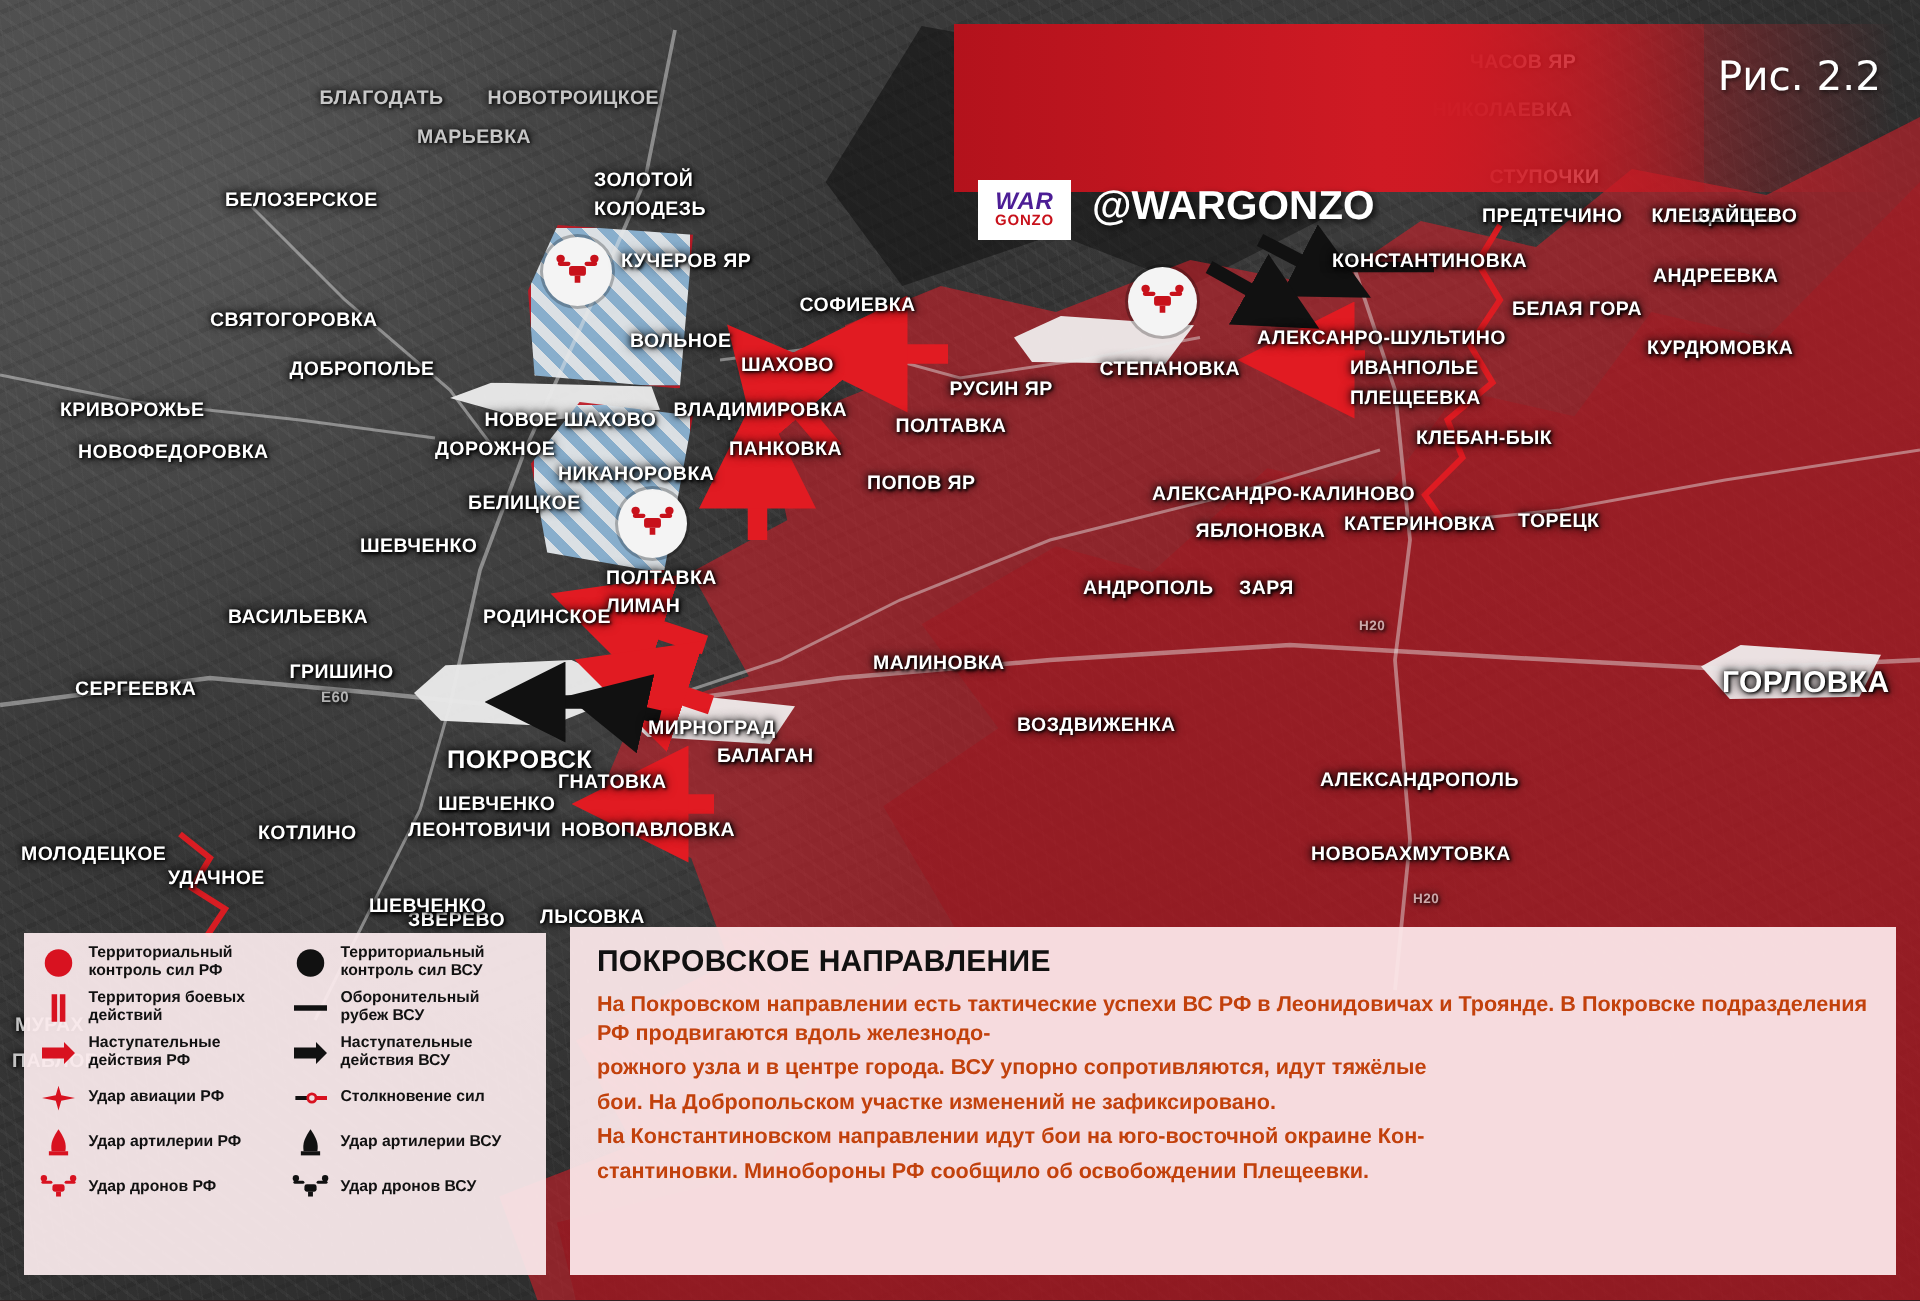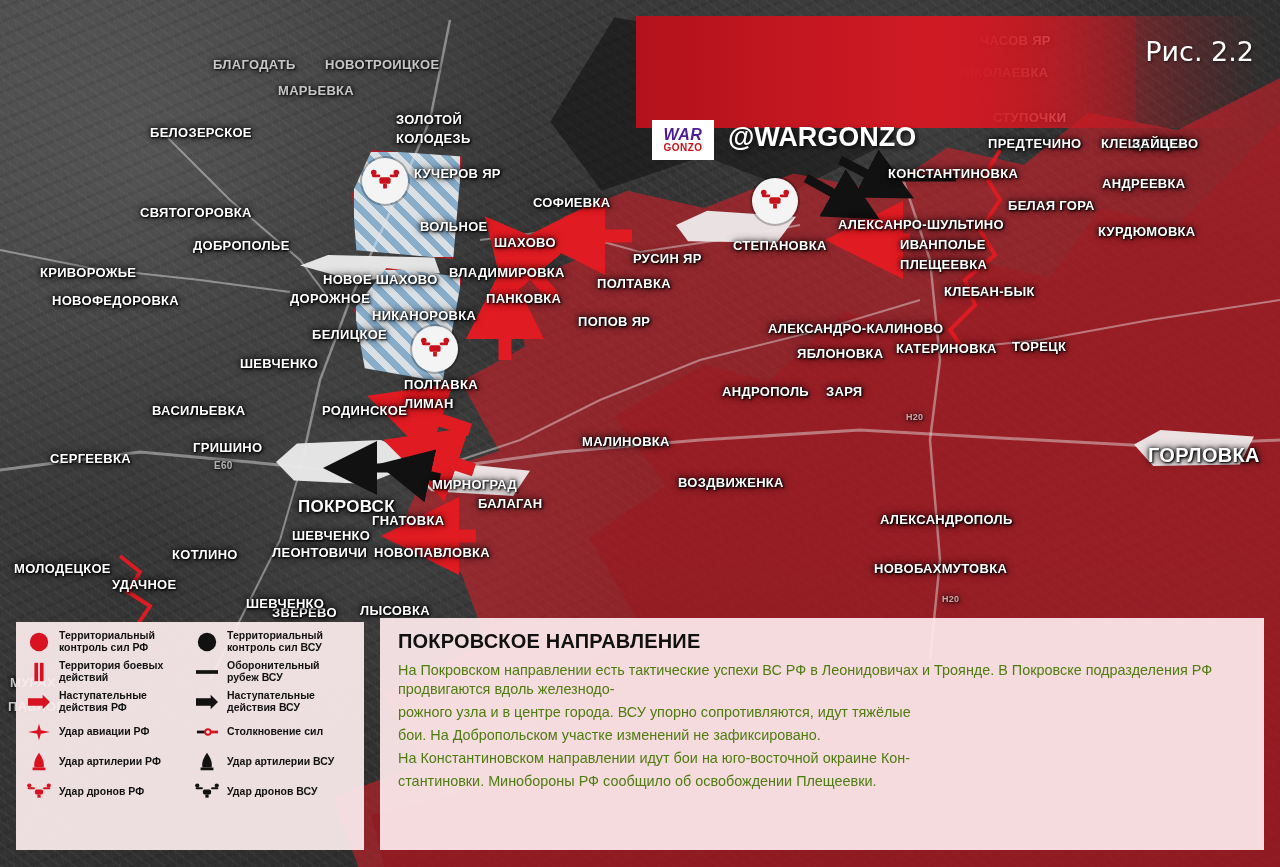--- a/index.html
+++ b/index.html
@@ -129,21 +129,21 @@
   .lg-item{display:flex;align-items:center;gap:7px;}
   .lg-ico{width:26px;min-width:26px;height:24px;display:flex;align-items:center;justify-content:center;}
   .lg-txt{font-size:10.5px;font-weight:bold;color:#111;line-height:1.12;}
   
   .info{
     position:absolute;left:380px;top:618px;width:884px;height:232px;
     background:rgba(252,232,234,.94);
     padding:12px 18px;box-sizing:border-box;
   }
   .info h3{margin:0 0 8px 0;color:#111;font-size:20px;font-weight:bold;letter-spacing:.2px;}
-  .info p{margin:0 0 4px 0;color:#4d7c0f;font-size:14.4px;font-weight:normal;line-height:1.32;}
+  .info p{margin:0 0 4px 0;color:#c2410c;font-size:14.4px;font-weight:bold;line-height:1.32;}
 </style>
 </head>
 <body>
 
 <div id="map">
 
   <div class="terrain"></div>
   <div class="zone-ua-dark"></div>
   <div class="zone-rf"></div>
   <div class="zone-rf2"></div>

